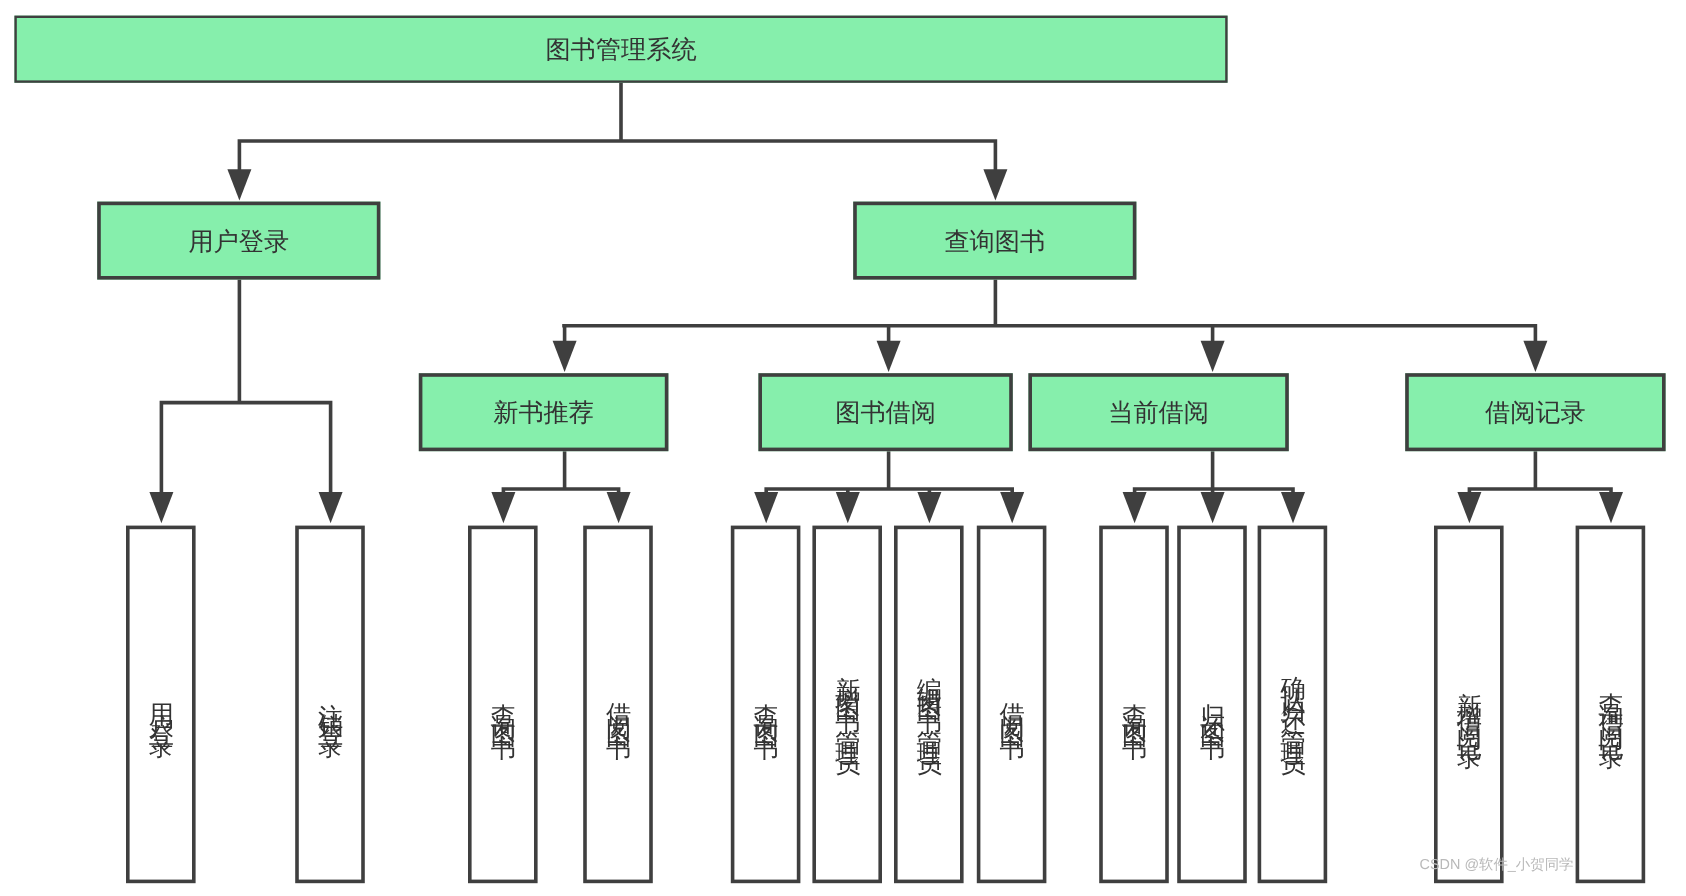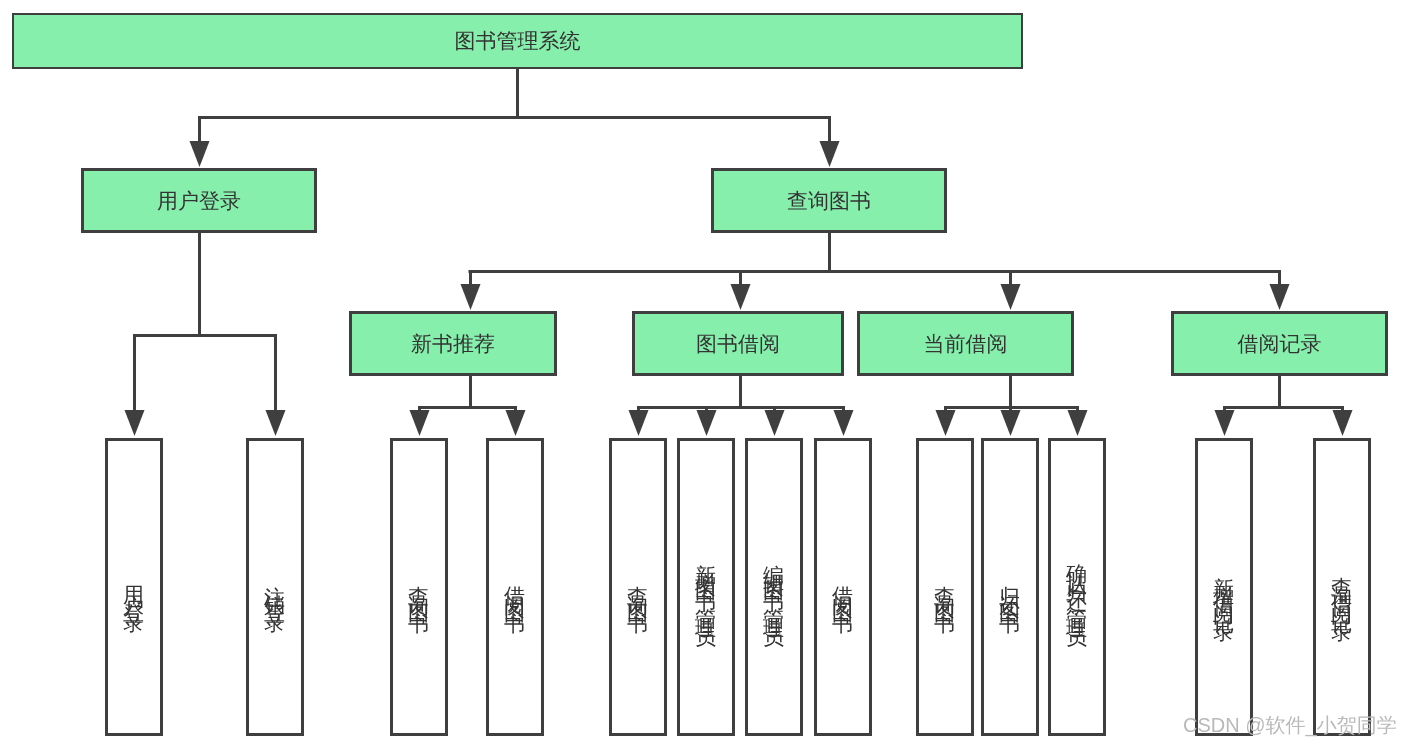--- a/index.html
+++ b/index.html
@@ -44,21 +44,21 @@
   .vnode span{
     writing-mode:vertical-rl;
     text-orientation:mixed;
     font-size:21px;
     letter-spacing:9px;
     line-height:1;
   }
   .watermark{
     position:absolute;
     left:1183px;top:712px;
-    font-size:20px;
+    font-size:12px;
     color:var(--watermark);
     z-index:3;
     white-space:nowrap;
   }
 </style>
 </head>
 <body>
 
 <div id="canvas">
 

